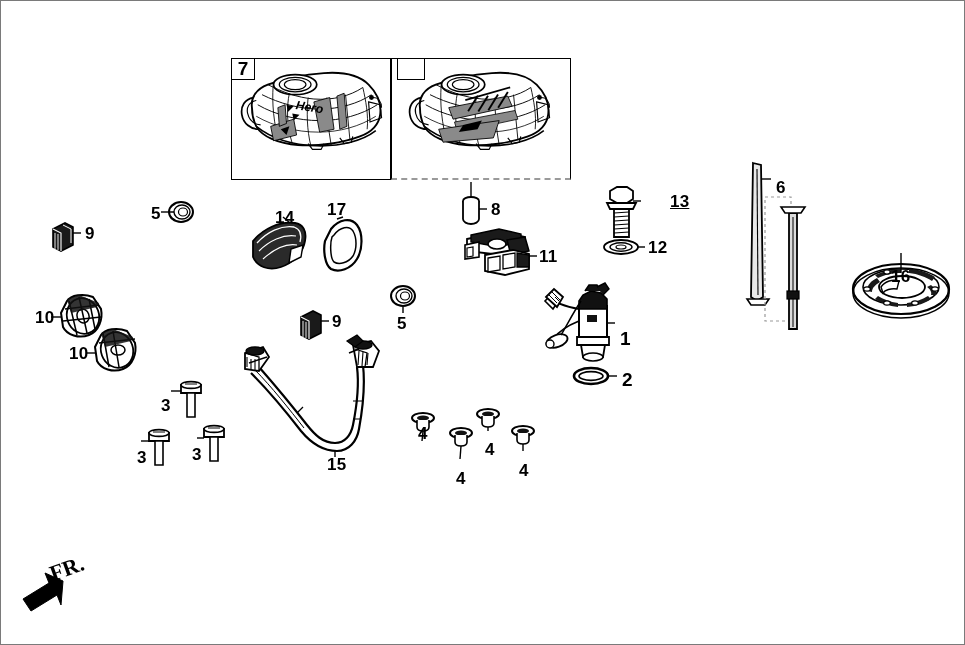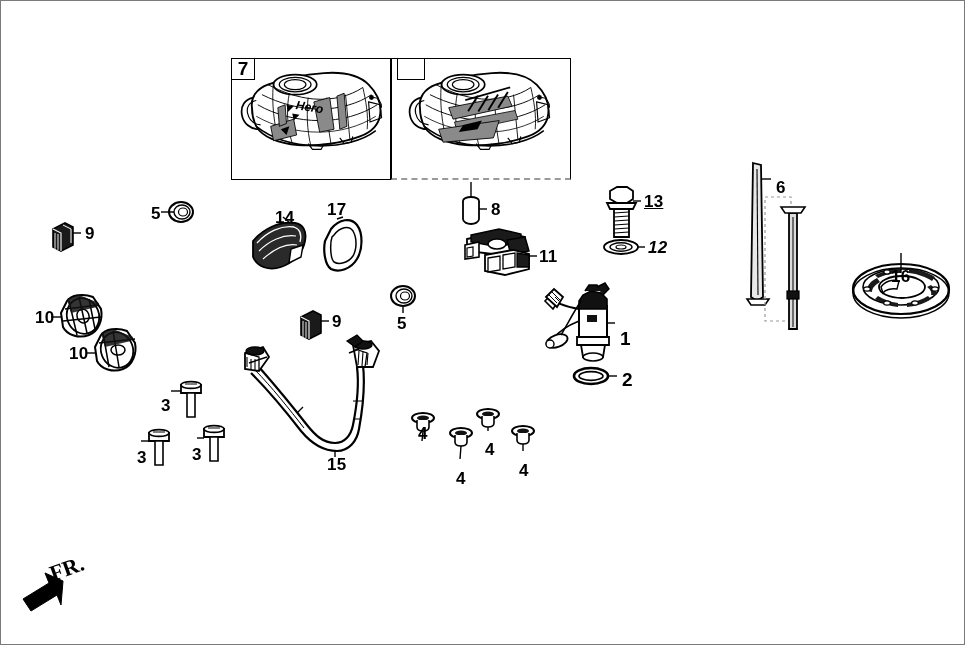--- a/index.html
+++ b/index.html
@@ -452,22 +452,22 @@
   <div class="callout" style="left:518px; top:461px;">4</div>
   <div class="callout" style="left:150px; top:204px;">5</div>
   <div class="callout" style="left:396px; top:314px;">5</div>
   <div class="callout" style="left:775px; top:178px;">6</div>
   <div class="callout" style="left:490px; top:200px;">8</div>
   <div class="callout" style="left:84px; top:224px;">9</div>
   <div class="callout" style="left:331px; top:312px;">9</div>
   <div class="callout" style="left:34px; top:308px;">10</div>
   <div class="callout" style="left:68px; top:344px;">10</div>
   <div class="callout" style="left:538px; top:247px;">11</div>
-  <div class="callout" style="left:647px; top:238px;font-style:italic;">12</div>
-  <div class="callout" style="left:643px; top:192px;text-decoration:underline;">13</div>
+  <div class="callout" style="left:647px; top:238px;">12</div>
+  <div class="callout" style="left:669px; top:192px;text-decoration:underline;">13</div>
   <div class="callout" style="left:274px; top:208px;">14</div>
   <div class="callout" style="left:326px; top:455px;text-align:right;">15</div>
   <div class="callout" style="left:890px; top:233px;margin-top:34px;">16</div>
   <div class="callout" style="left:326px; top:200px;">17</div>
 
   <div class="frlabel" style="left:54px; top:560px; transform:rotate(-20deg); transform-origin:left bottom;">FR.</div>
 
 </div>
 
 </body></html>

